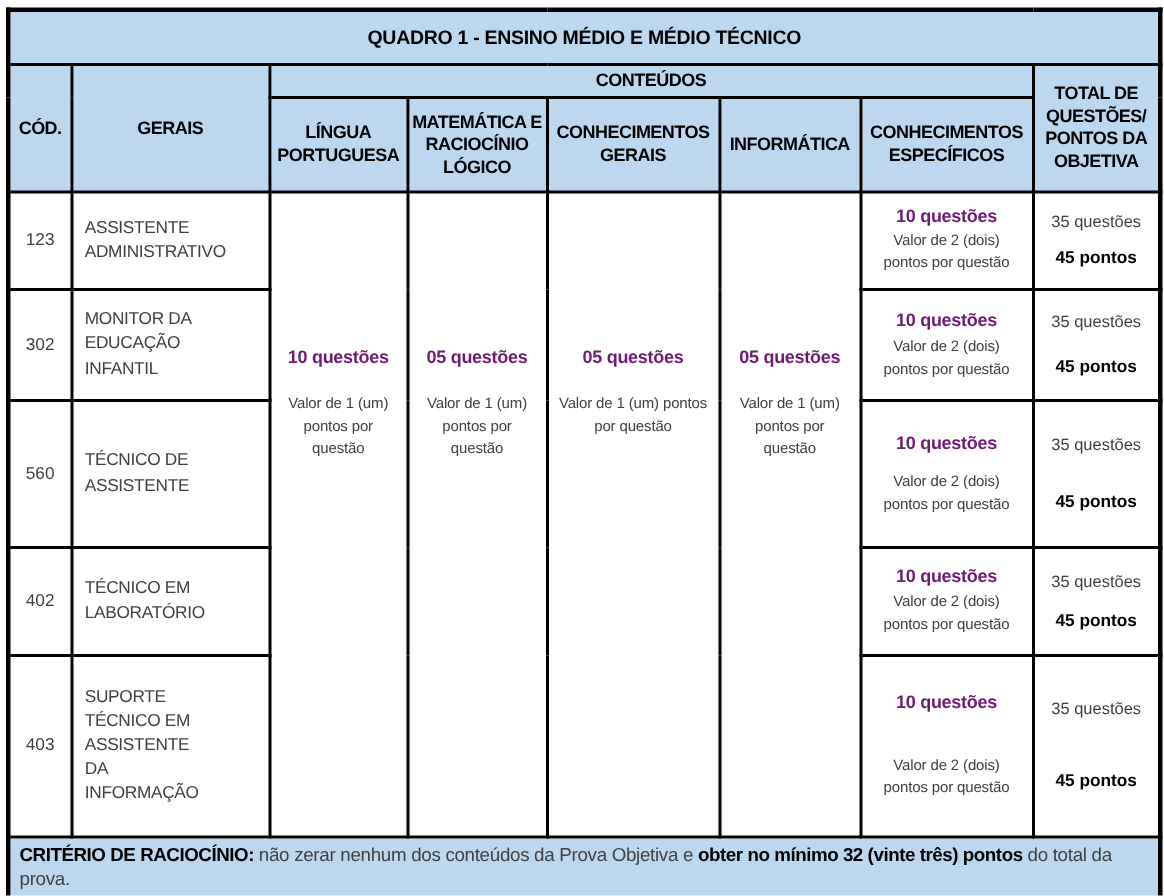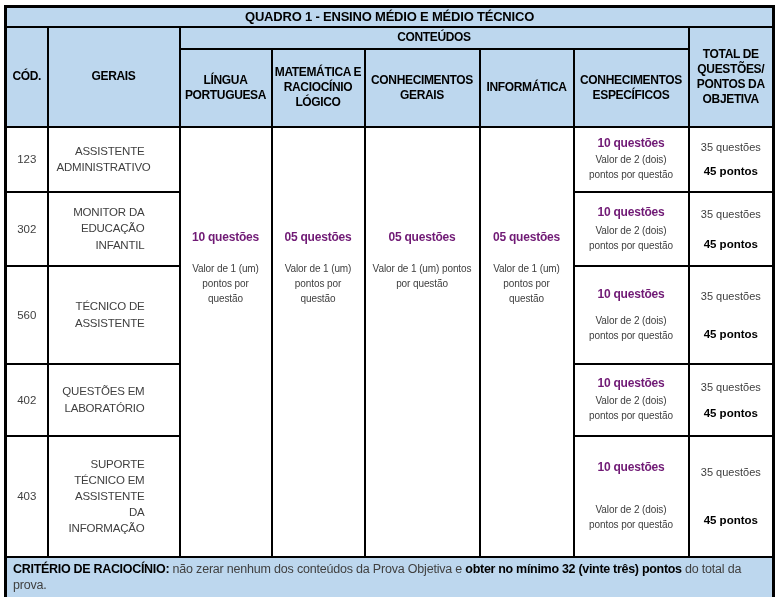--- a/index.html
+++ b/index.html
@@ -26,41 +26,41 @@
   
   col.c-cod    { width: 42px; }
   col.c-cargo  { width: 132px; }
   col.c-lingua { width: 92px; }
   col.c-mat    { width: 93px; }
   col.c-gerais { width: 115px; }
   col.c-info   { width: 94px; }
   col.c-espec  { width: 115px; }
   col.c-total  { width: 85px; }
   
-  tr.title-row    { height: 20px; }
+  tr.title-row    { height: 36px; }
   tr.conteudos-row{ height: 22px; }
-  tr.subjects-row { height: 78px; }
+  tr.subjects-row { height: 63px; }
   tr.r301 { height: 65px;  --eg: 2px;  --tg: 12px; }
   tr.r302 { height: 74px;  --eg: 4px;  --tg: 18px; }
   tr.r401 { height: 98px;  --eg: 12px; --tg: 26px; }
   tr.r402 { height: 72px;  --eg: 3px;  --tg: 14px; }
   tr.r403 { height: 121px; --eg: 28px; --tg: 36px; }
   tr.footer-row { height: 34px; }
 
   .blue { background: #BDD7EE; }
   .title-cell {
     font-weight: bold; font-size: 13px; letter-spacing: -0.2px;
   }
   .hdr {
     font-weight: bold; font-size: 12px; letter-spacing: -0.35px;
     line-height: 1.25; padding: 0 2px;
   }
   .cod-cell { font-size: 11.5px; color: #404040; }
   .cargo-cell {
-    text-align: right; padding: 0 34px 0 8px;
+    text-align: left; padding: 0 34px 0 8px;
     font-size: 11.5px; color: #404040; line-height: 1.4; letter-spacing: -0.2px; margin-left: 30px;
   }
   .merged-cell { vertical-align: top; padding: 102px 5px 0 5px; }
   .q { font-weight: bold; font-size: 12px; color: #701a75; letter-spacing: -0.2px; text-align: center; }
   .v { font-size: 10px; color: #404040; line-height: 1.5; letter-spacing: -0.1px; }
   .merged-cell .v { margin-top: 17px; text-align: center; }
   .stack {
     display: flex; flex-direction: column;
     justify-content: center; align-items: center;
     width: 100%; height: 100%;
@@ -175,21 +175,21 @@
       <td>
         <div class="stack total-stack">
           <div class="total-q">35 questões</div>
           <div class="total-p">45 pontos</div>
         </div>
       </td>
     </tr>
 
     <tr class="r402">
       <td class="cod-cell">402</td>
-      <td class="cargo-cell">QUESTÕES EM LABORATÓRIO</td>
+      <td class="cargo-cell">TÉCNICO EM LABORATÓRIO</td>
       <td>
         <div class="stack espec-stack">
           <div class="q">10 questões</div>
           <div class="v">Valor de 2 (dois) pontos por questão</div>
         </div>
       </td>
       <td>
         <div class="stack total-stack">
           <div class="total-q">35 questões</div>
           <div class="total-p">45 pontos</div>

